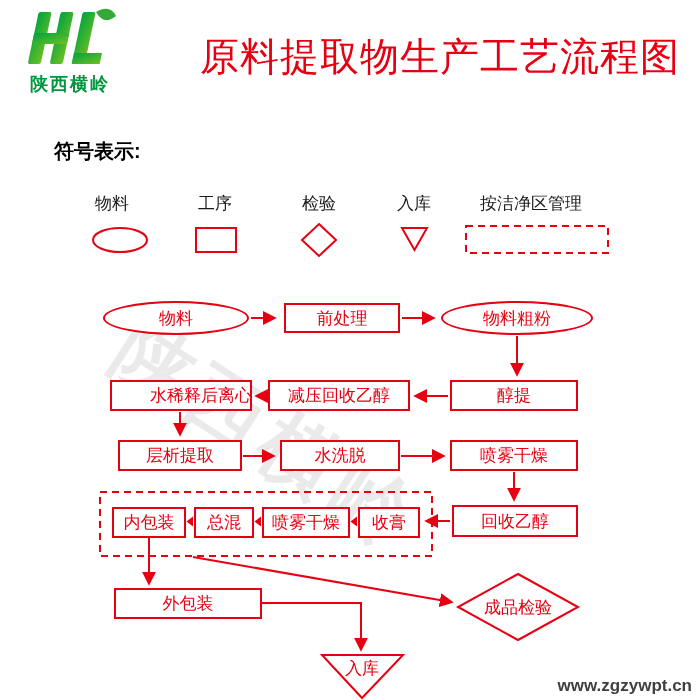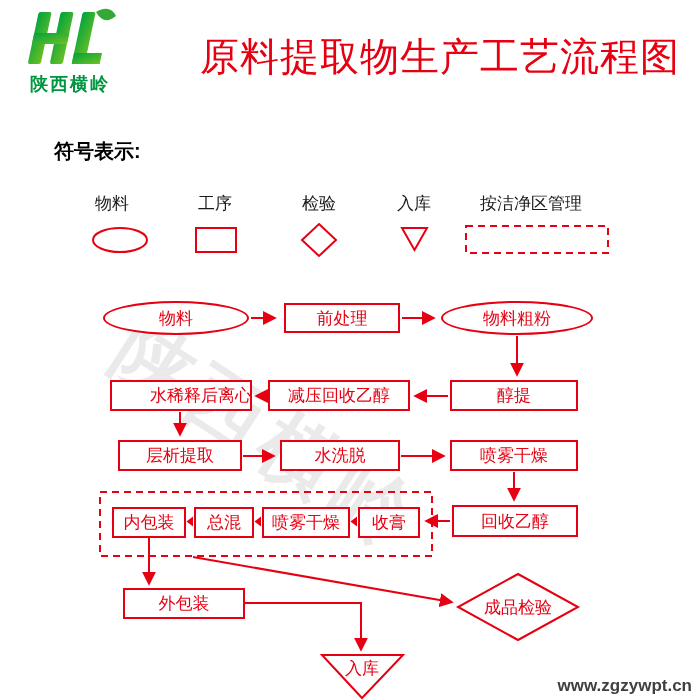--- a/index.html
+++ b/index.html
@@ -133,19 +133,19 @@
   <div class="box" style="left:118px;top:440px;width:124px;height:31px;">层析提取</div>
   <div class="box" style="left:280px;top:440px;width:120px;height:31px;">水洗脱</div>
   <div class="box" style="left:450px;top:440px;width:128px;height:31px;">喷雾干燥</div>
 
   <div class="box" style="left:452px;top:505px;width:126px;height:32px;">回收乙醇</div>
   <div class="box" style="left:358px;top:507px;width:62px;height:31px;">收膏</div>
   <div class="box" style="left:262px;top:507px;width:88px;height:31px;">喷雾干燥</div>
   <div class="box" style="left:194px;top:507px;width:60px;height:31px;">总混</div>
   <div class="box" style="left:112px;top:507px;width:74px;height:31px;">内包装</div>
 
-  <div class="box" style="left:114px;top:588px;width:122px;height:31px;margin-left:9px;">外包装</div>
+  <div class="box" style="left:114px;top:588px;width:148px;height:31px;">外包装</div>
   <div class="box plain" style="left:458px;top:592px;width:120px;height:30px;">成品检验</div>
   <div class="box plain" style="left:332px;top:657px;width:60px;height:22px;">入库</div>
 
   <div class="site">www.zgzywpt.cn</div>
 
 </div>
 
 </body></html>

